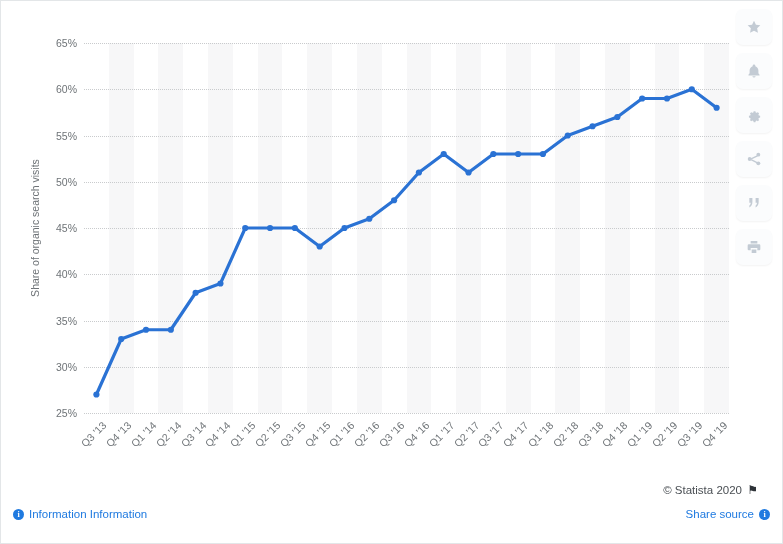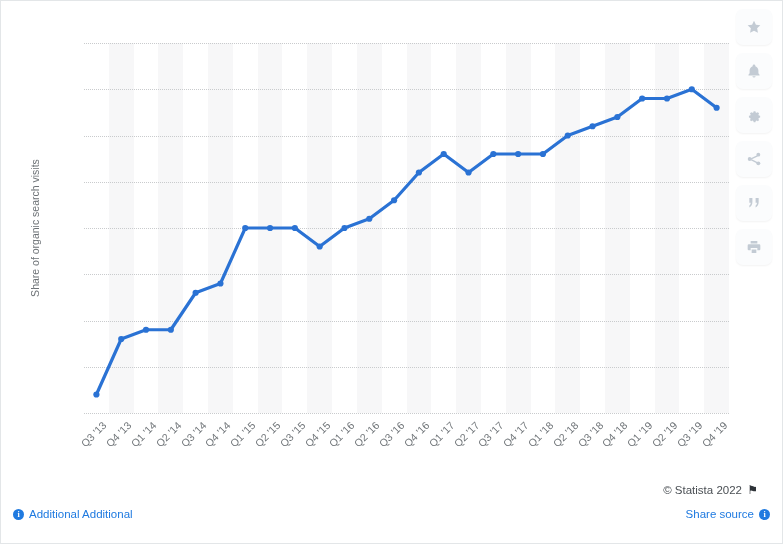--- a/index.html
+++ b/index.html
@@ -157,20 +157,31 @@
 </style>
 </head>
 <body>
 
 <div id="app">
 
   <div id="chart-area">
 
     <div id="ytitle">Share of organic search visits</div>
 
+    <div id="ylabels">
+        <div class="ytick" style="top: 0px;">65%</div>
+        <div class="ytick" style="top: 46.25px;">60%</div>
+        <div class="ytick" style="top: 92.5px;">55%</div>
+        <div class="ytick" style="top: 138.75px;">50%</div>
+        <div class="ytick" style="top: 185px;">45%</div>
+        <div class="ytick" style="top: 231.25px;">40%</div>
+        <div class="ytick" style="top: 277.5px;">35%</div>
+        <div class="ytick" style="top: 323.75px;">30%</div>
+        <div class="ytick" style="top: 370px;">25%</div>
+      </div>
 
     <div id="plot">
       <div id="bands">
           <div class="band" style="left: 24.8077px; width: 24.8077px;"></div>
           <div class="band" style="left: 74.4231px; width: 24.8077px;"></div>
           <div class="band" style="left: 124.038px; width: 24.8077px;"></div>
           <div class="band" style="left: 173.654px; width: 24.8077px;"></div>
           <div class="band" style="left: 223.269px; width: 24.8077px;"></div>
           <div class="band" style="left: 272.885px; width: 24.8077px;"></div>
           <div class="band" style="left: 322.5px; width: 24.8077px;"></div>
@@ -297,24 +308,24 @@
     <div class="rail-btn">
       <span>
         <svg width="16" height="16" viewBox="0 0 24 24">
             <path class="rail-ic" d="M7 3h10v3.6H7zM4.2 8h15.6a1.7 1.7 0 0 1 1.7 1.7v5.6a1.7 1.7 0 0 1-1.7 1.7H17v-3.5H7V17H4.2a1.7 1.7 0 0 1-1.7-1.7V9.7A1.7 1.7 0 0 1 4.2 8zm4.3 7.7h7v5.3h-7z"></path>
           </svg>
       </span>
     </div>
   </div>
 
   <div id="footer">
-    <div id="copyright">© Statista 2022</div>
+    <div id="copyright">© Statista 2020</div>
     <div id="flag-icon">⚑</div>
     <div id="addl-info">
       <span class="info-badge">i</span>
-      <span>Additional Additional</span>
+      <span>Information Information</span>
     </div>
     <div id="show-source">
       <span>Share source</span>
       <span class="info-badge">i</span>
     </div>
   </div>
 </div>
 
 </body></html>

